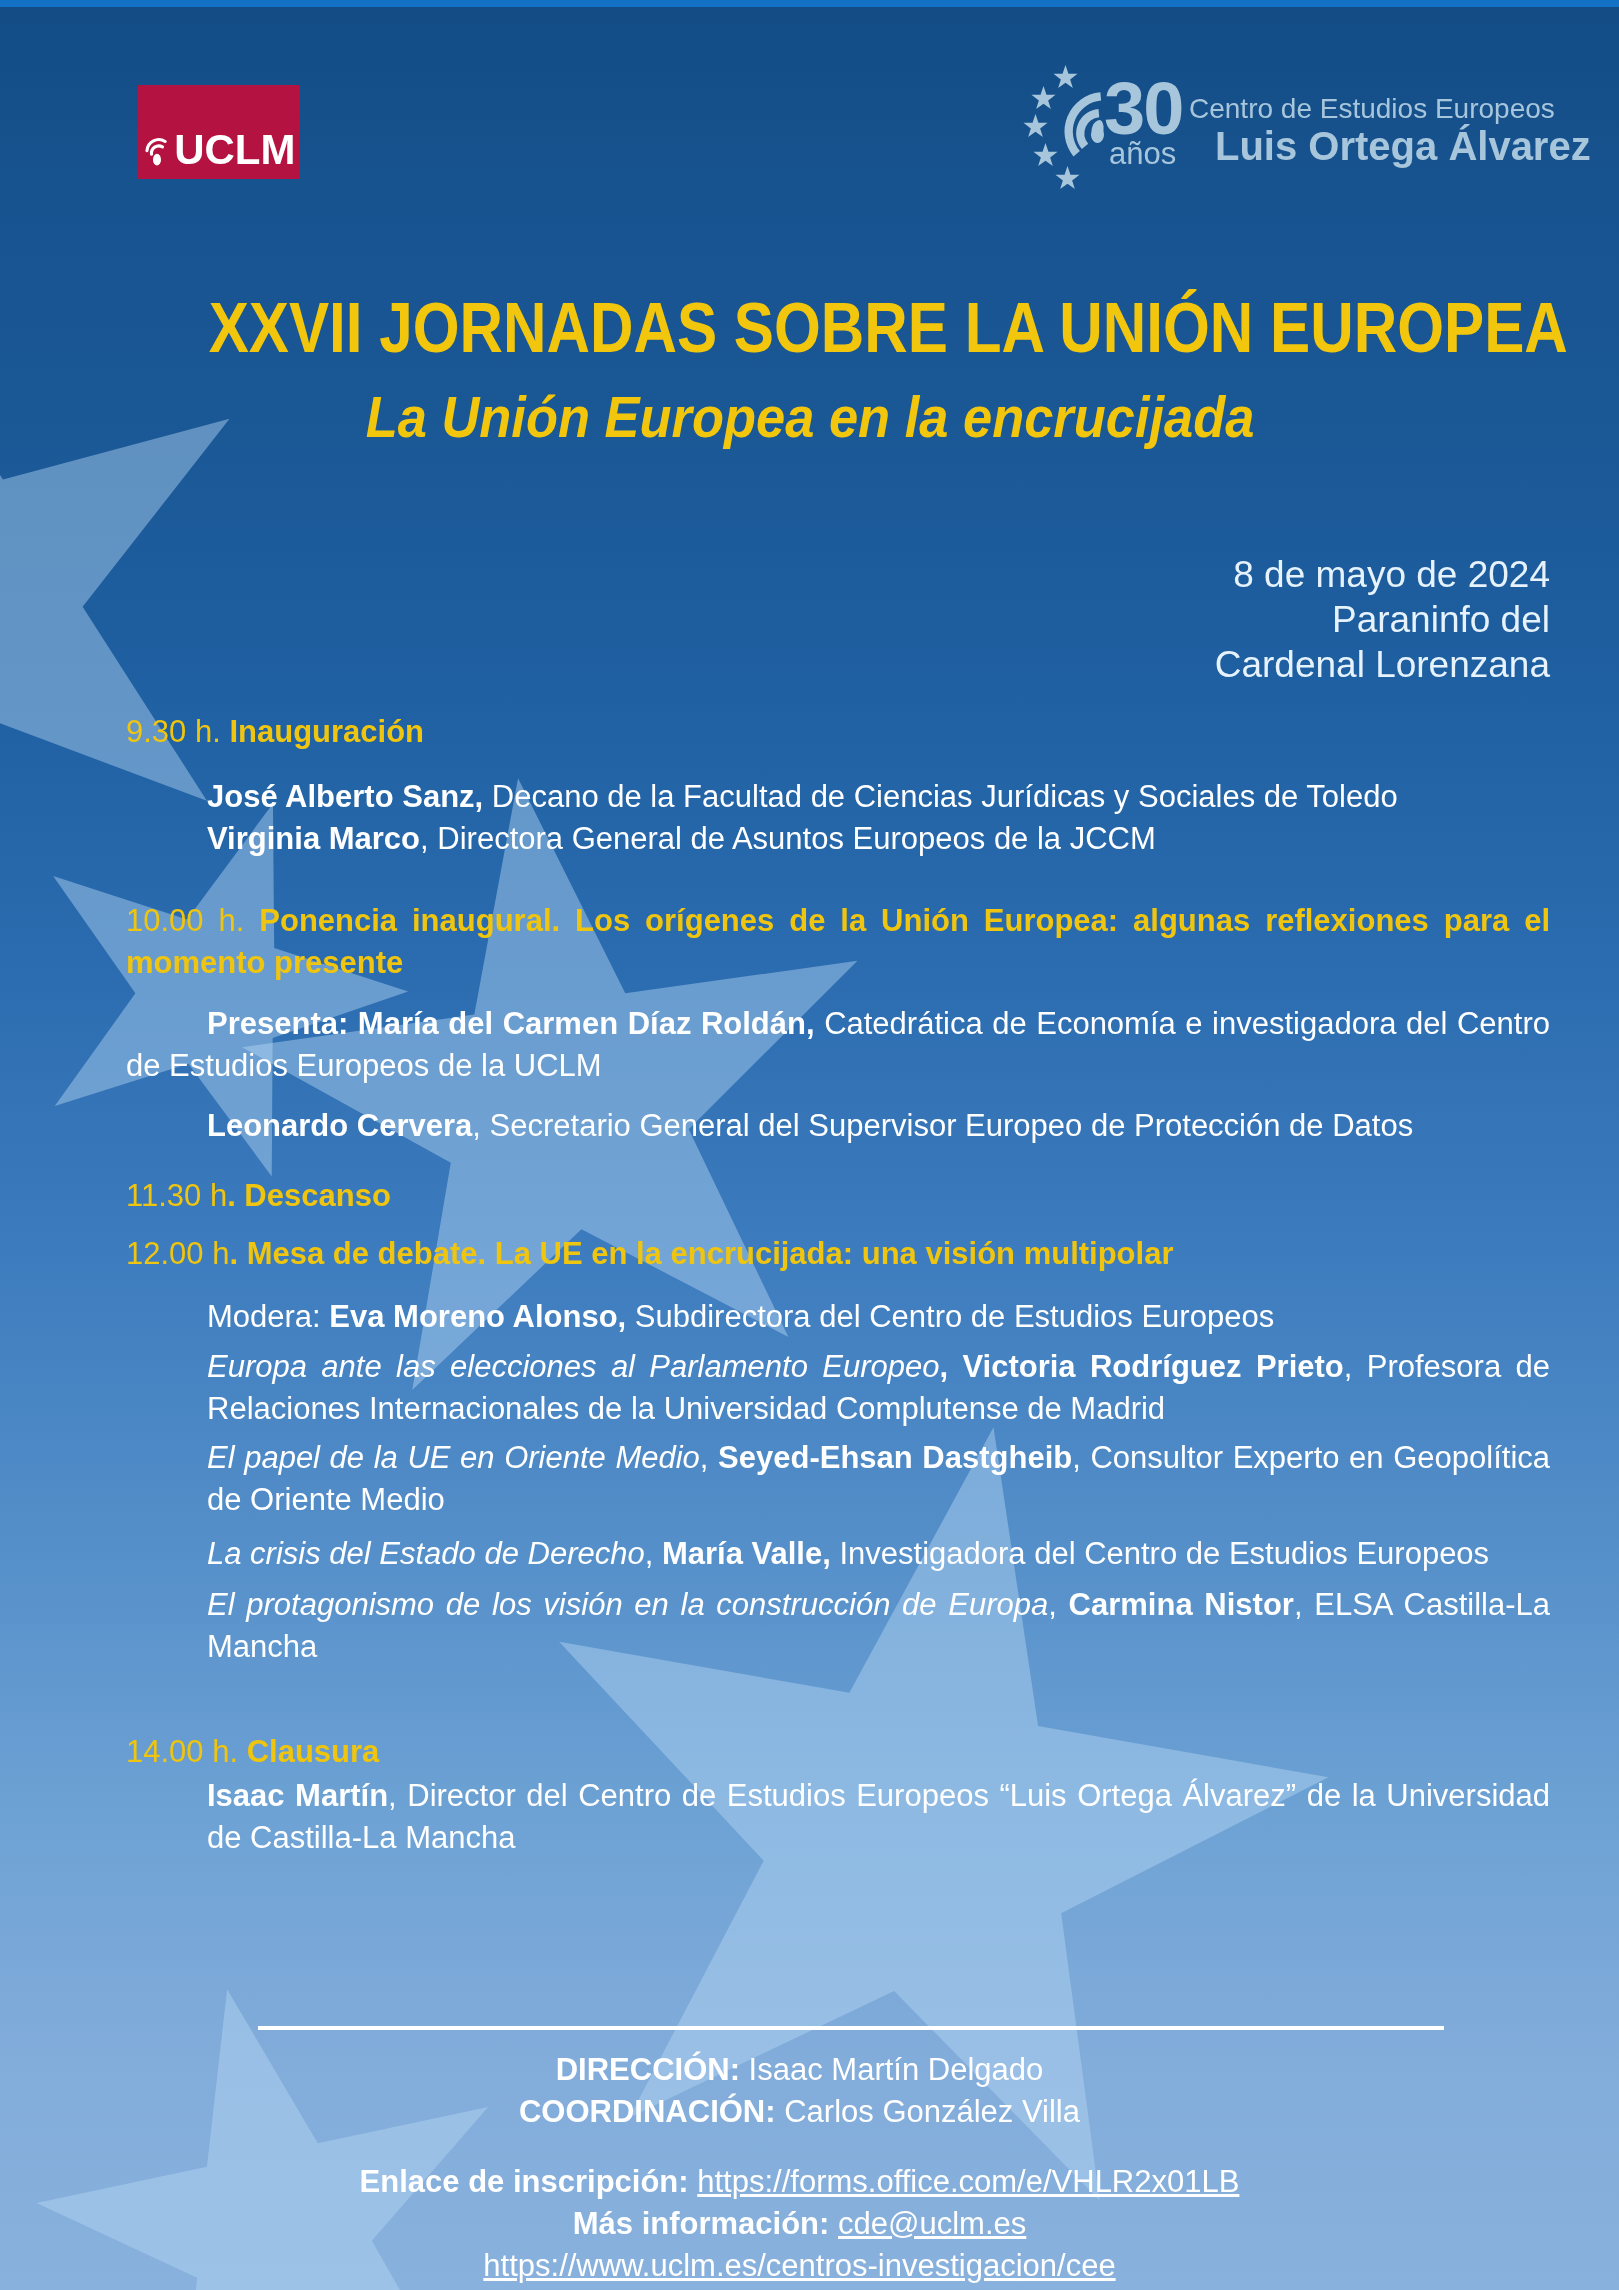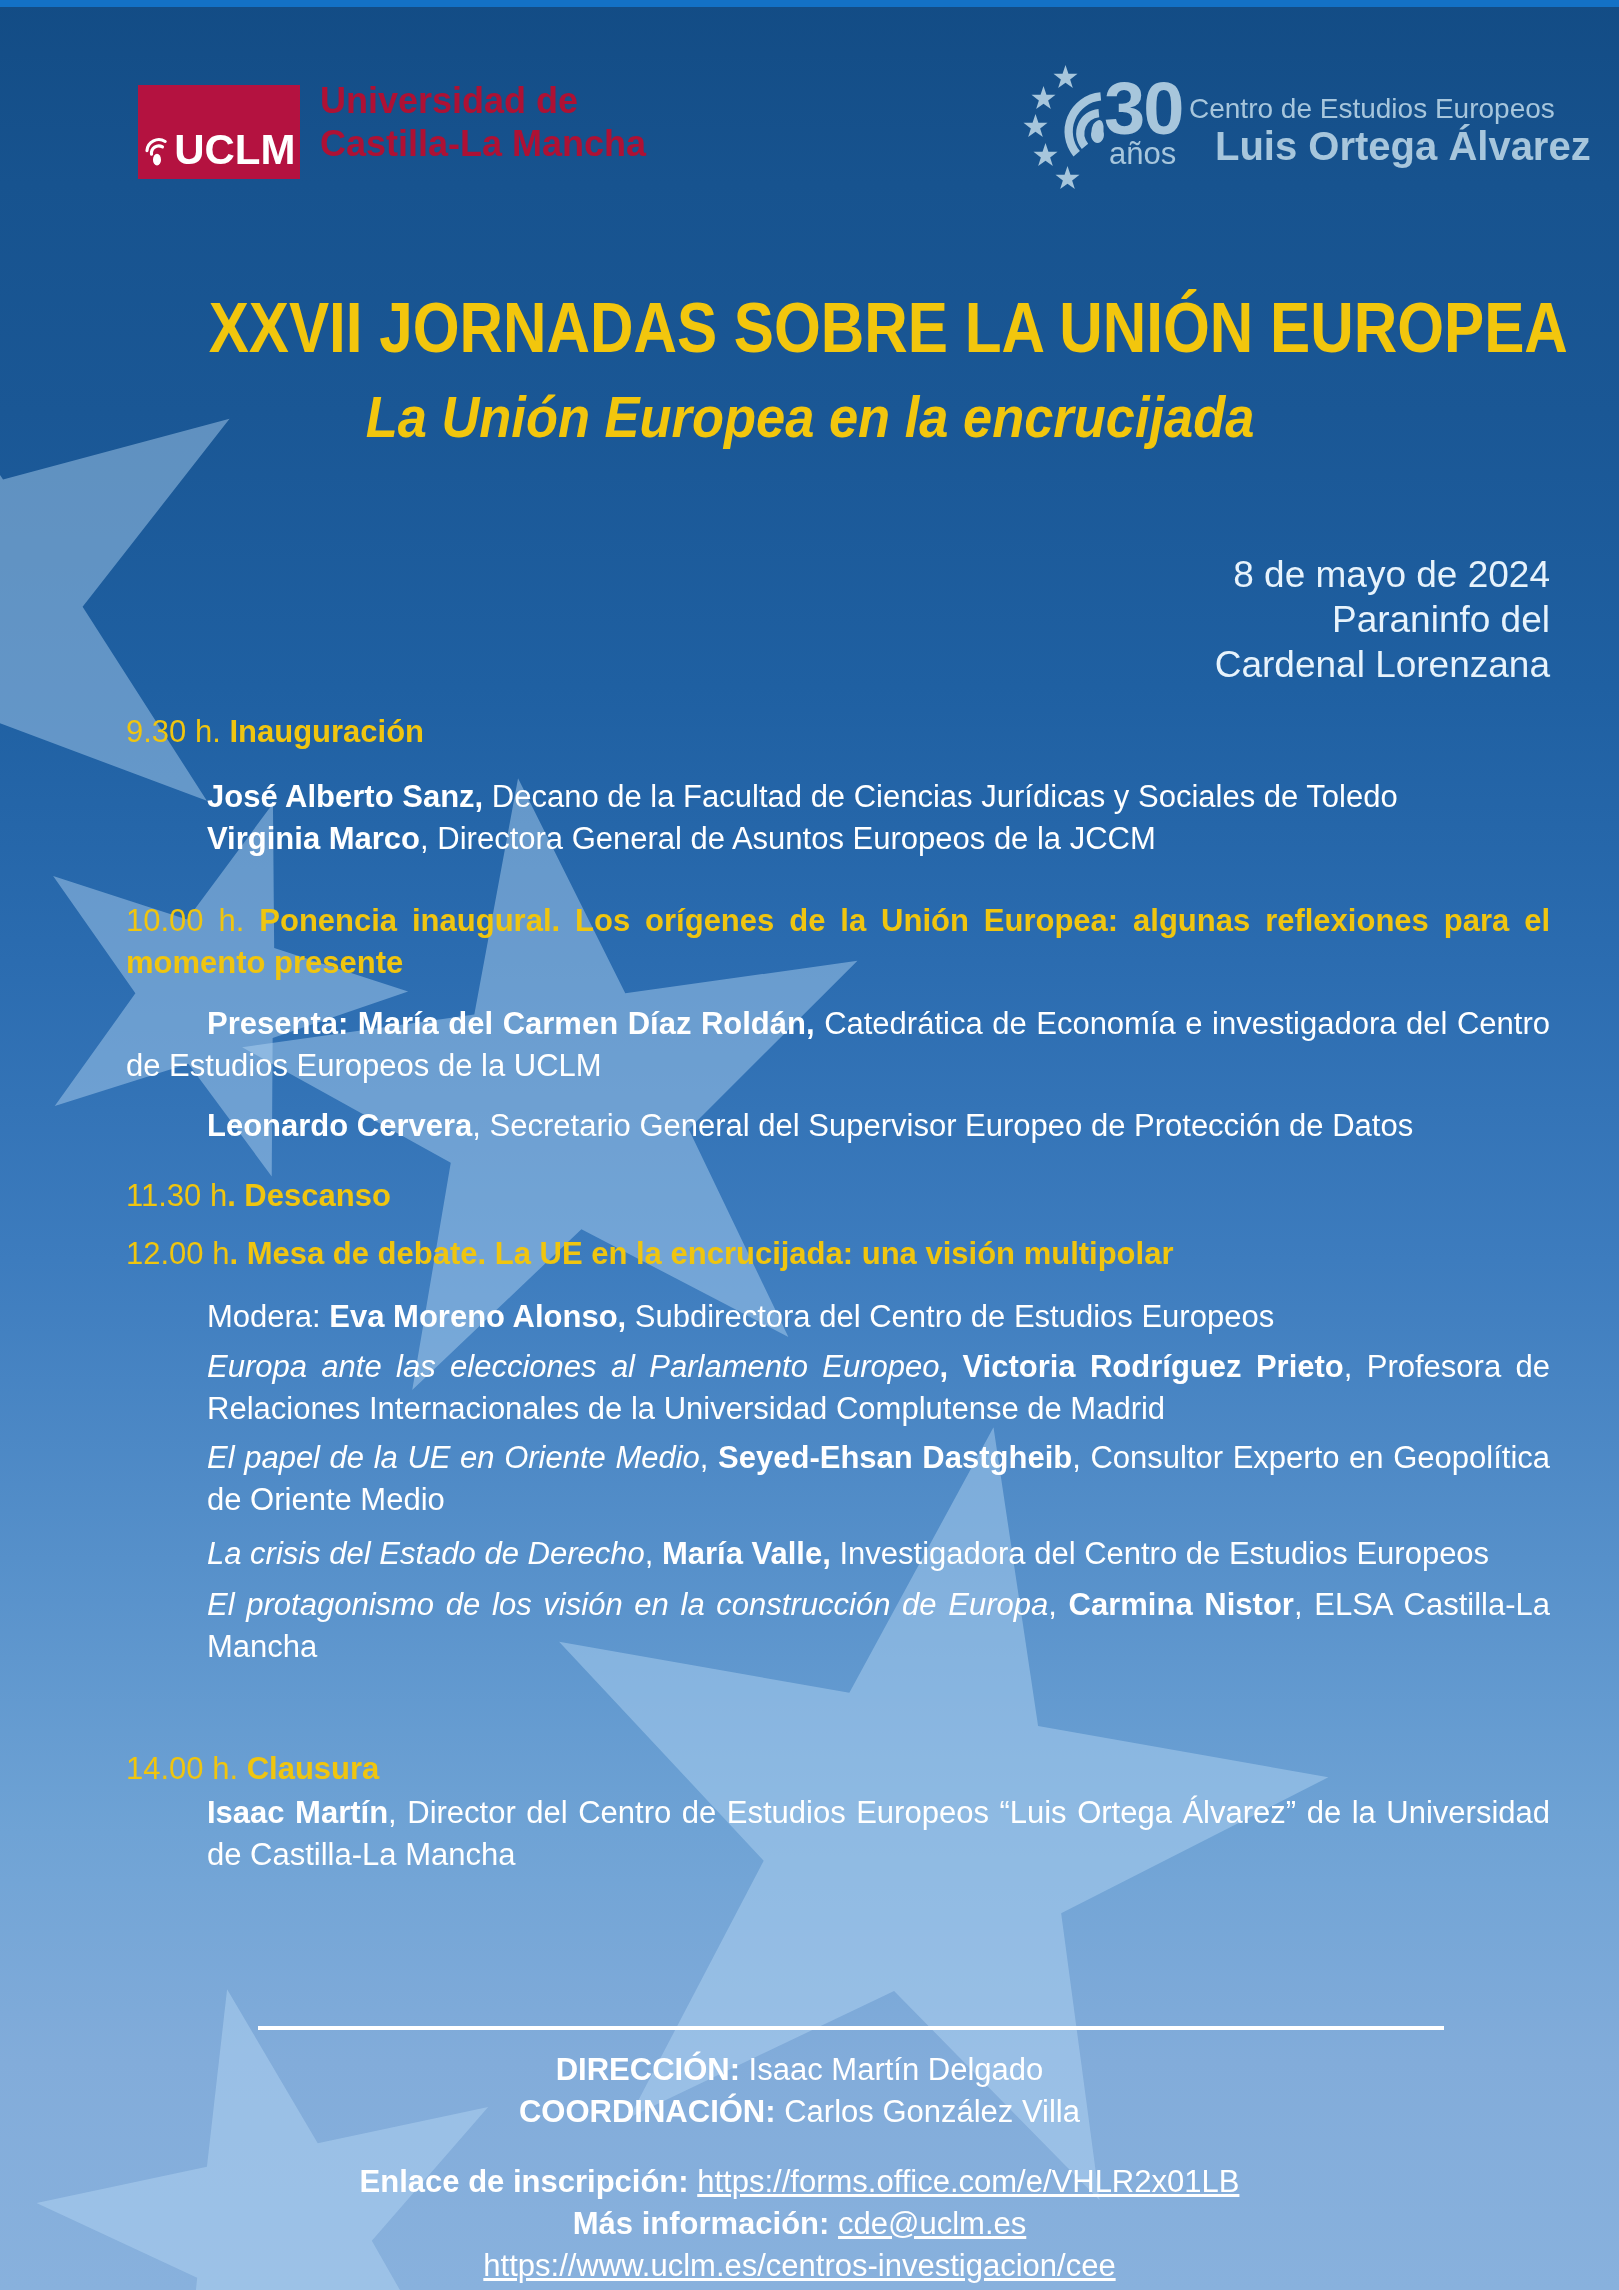--- a/index.html
+++ b/index.html
@@ -83,24 +83,20 @@
   <div class="uclm-box">
     <svg width="28" height="31" viewBox="0 0 30 34">
       <g fill="none" stroke="#ffffff" stroke-width="3.4" stroke-linecap="round">
         <path d="M4 16 A 13 13 0 0 1 24 6"></path>
         <path d="M9 20 A 8 8 0 0 1 21 12"></path>
       </g>
       <ellipse cx="15" cy="26" rx="4.4" ry="6.4" fill="#ffffff"></ellipse>
     </svg>
     <span class="uclm-acronym">UCLM</span>
   </div>
-  <div class="uclm-name">
-    <div>Universidad de</div>
-    <div>Castilla-La Mancha</div>
-  </div>
 
   <svg class="cee-star" viewBox="0 0 100 100" style="left:1053px;top:65px;width:25px;height:25px;">
       <polygon points="50,0 61.8,35.3 98.1,35.3 68.6,57.5 79.4,91.5 50,70.5 20.6,91.5 31.4,57.5 1.9,35.3 38.2,35.3"></polygon>
     </svg>
   <svg class="cee-star" viewBox="0 0 100 100" style="left:1031px;top:86px;width:25px;height:25px;">
       <polygon points="50,0 61.8,35.3 98.1,35.3 68.6,57.5 79.4,91.5 50,70.5 20.6,91.5 31.4,57.5 1.9,35.3 38.2,35.3"></polygon>
     </svg>
   <svg class="cee-star" viewBox="0 0 100 100" style="left:1023px;top:114px;width:25px;height:25px;">
       <polygon points="50,0 61.8,35.3 98.1,35.3 68.6,57.5 79.4,91.5 50,70.5 20.6,91.5 31.4,57.5 1.9,35.3 38.2,35.3"></polygon>
     </svg>
@@ -140,21 +136,21 @@
       <div class="para heading justify" style="margin-top: 40px;"><span>10.00 h. </span><span class="b">Ponencia inaugural. Los orígenes de la Unión Europea: algunas reflexiones para el momento presente</span></div>
       <div class="para hang" style="margin-top: 18.5px;"><span class="b">Presenta: María del Carmen Díaz Roldán,</span><span> Catedrática de Economía e investigadora del Centro de Estudios Europeos de la UCLM</span></div>
       <div class="para hang" style="margin-top: 18.5px;"><span class="b">Leonardo Cervera</span><span>, Secretario General del Supervisor Europeo de Protección de Datos</span></div>
       <div class="para heading" style="margin-top: 28px;"><span>11.30 h</span><span class="b">. Descanso</span></div>
       <div class="para heading" style="margin-top: 15.7px;"><span>12.00 h</span><span class="b">. Mesa de debate. La UE en la encrucijada: una visión multipolar</span></div>
       <div class="para line" style="margin-top: 21px;"><span>Modera: </span><span class="b">Eva Moreno Alonso,</span><span> Subdirectora del Centro de Estudios Europeos</span></div>
       <div class="para item" style="margin-top: 8.3px;"><span class="i">Europa ante las elecciones al Parlamento Europeo</span><span class="b">, Victoria Rodríguez Prieto</span><span>, Profesora de Relaciones Internacionales de la Universidad Complutense de Madrid</span></div>
       <div class="para item" style="margin-top: 7.4px;"><span class="i">El papel de la UE en Oriente Medio</span><span>, </span><span class="b">Seyed-Ehsan Dastgheib</span><span>, Consultor Experto en Geopolítica de Oriente Medio</span></div>
       <div class="para item" style="margin-top: 12px;"><span class="i">La crisis del Estado de Derecho</span><span>, </span><span class="b">María Valle,</span><span> Investigadora del Centro de Estudios Europeos</span></div>
       <div class="para item" style="margin-top: 8.3px;"><span class="i">El protagonismo de los visión en la construcción de Europa</span><span>, </span><span class="b">Carmina Nistor</span><span>, ELSA Castilla-La Mancha</span></div>
-      <div class="para heading" style="margin-top: 80px;"><span>14.00 h. </span><span class="b">Clausura</span></div>
+      <div class="para heading" style="margin-top: 63px;"><span>14.00 h. </span><span class="b">Clausura</span></div>
       <div class="para item" style="margin-top: 2.8px;"><span class="b">Isaac Martín</span><span>, Director del Centro de Estudios Europeos “Luis Ortega Álvarez” de la Universidad de Castilla-La Mancha</span></div>
     </div>
 
   <div class="sep"></div>
   <div class="footer">
     <div><span class="b">DIRECCIÓN:</span><span> Isaac Martín Delgado</span></div>
     <div><span class="b">COORDINACIÓN:</span><span> Carlos González Villa</span></div>
     <div class="gap"><span class="b">Enlace de inscripción: </span><a class="u">https://forms.office.com/e/VHLR2x01LB</a></div>
     <div><span class="b">Más información: </span><a class="u">cde@uclm.es</a></div>
     <div><a class="u">https://www.uclm.es/centros-investigacion/cee</a></div>

